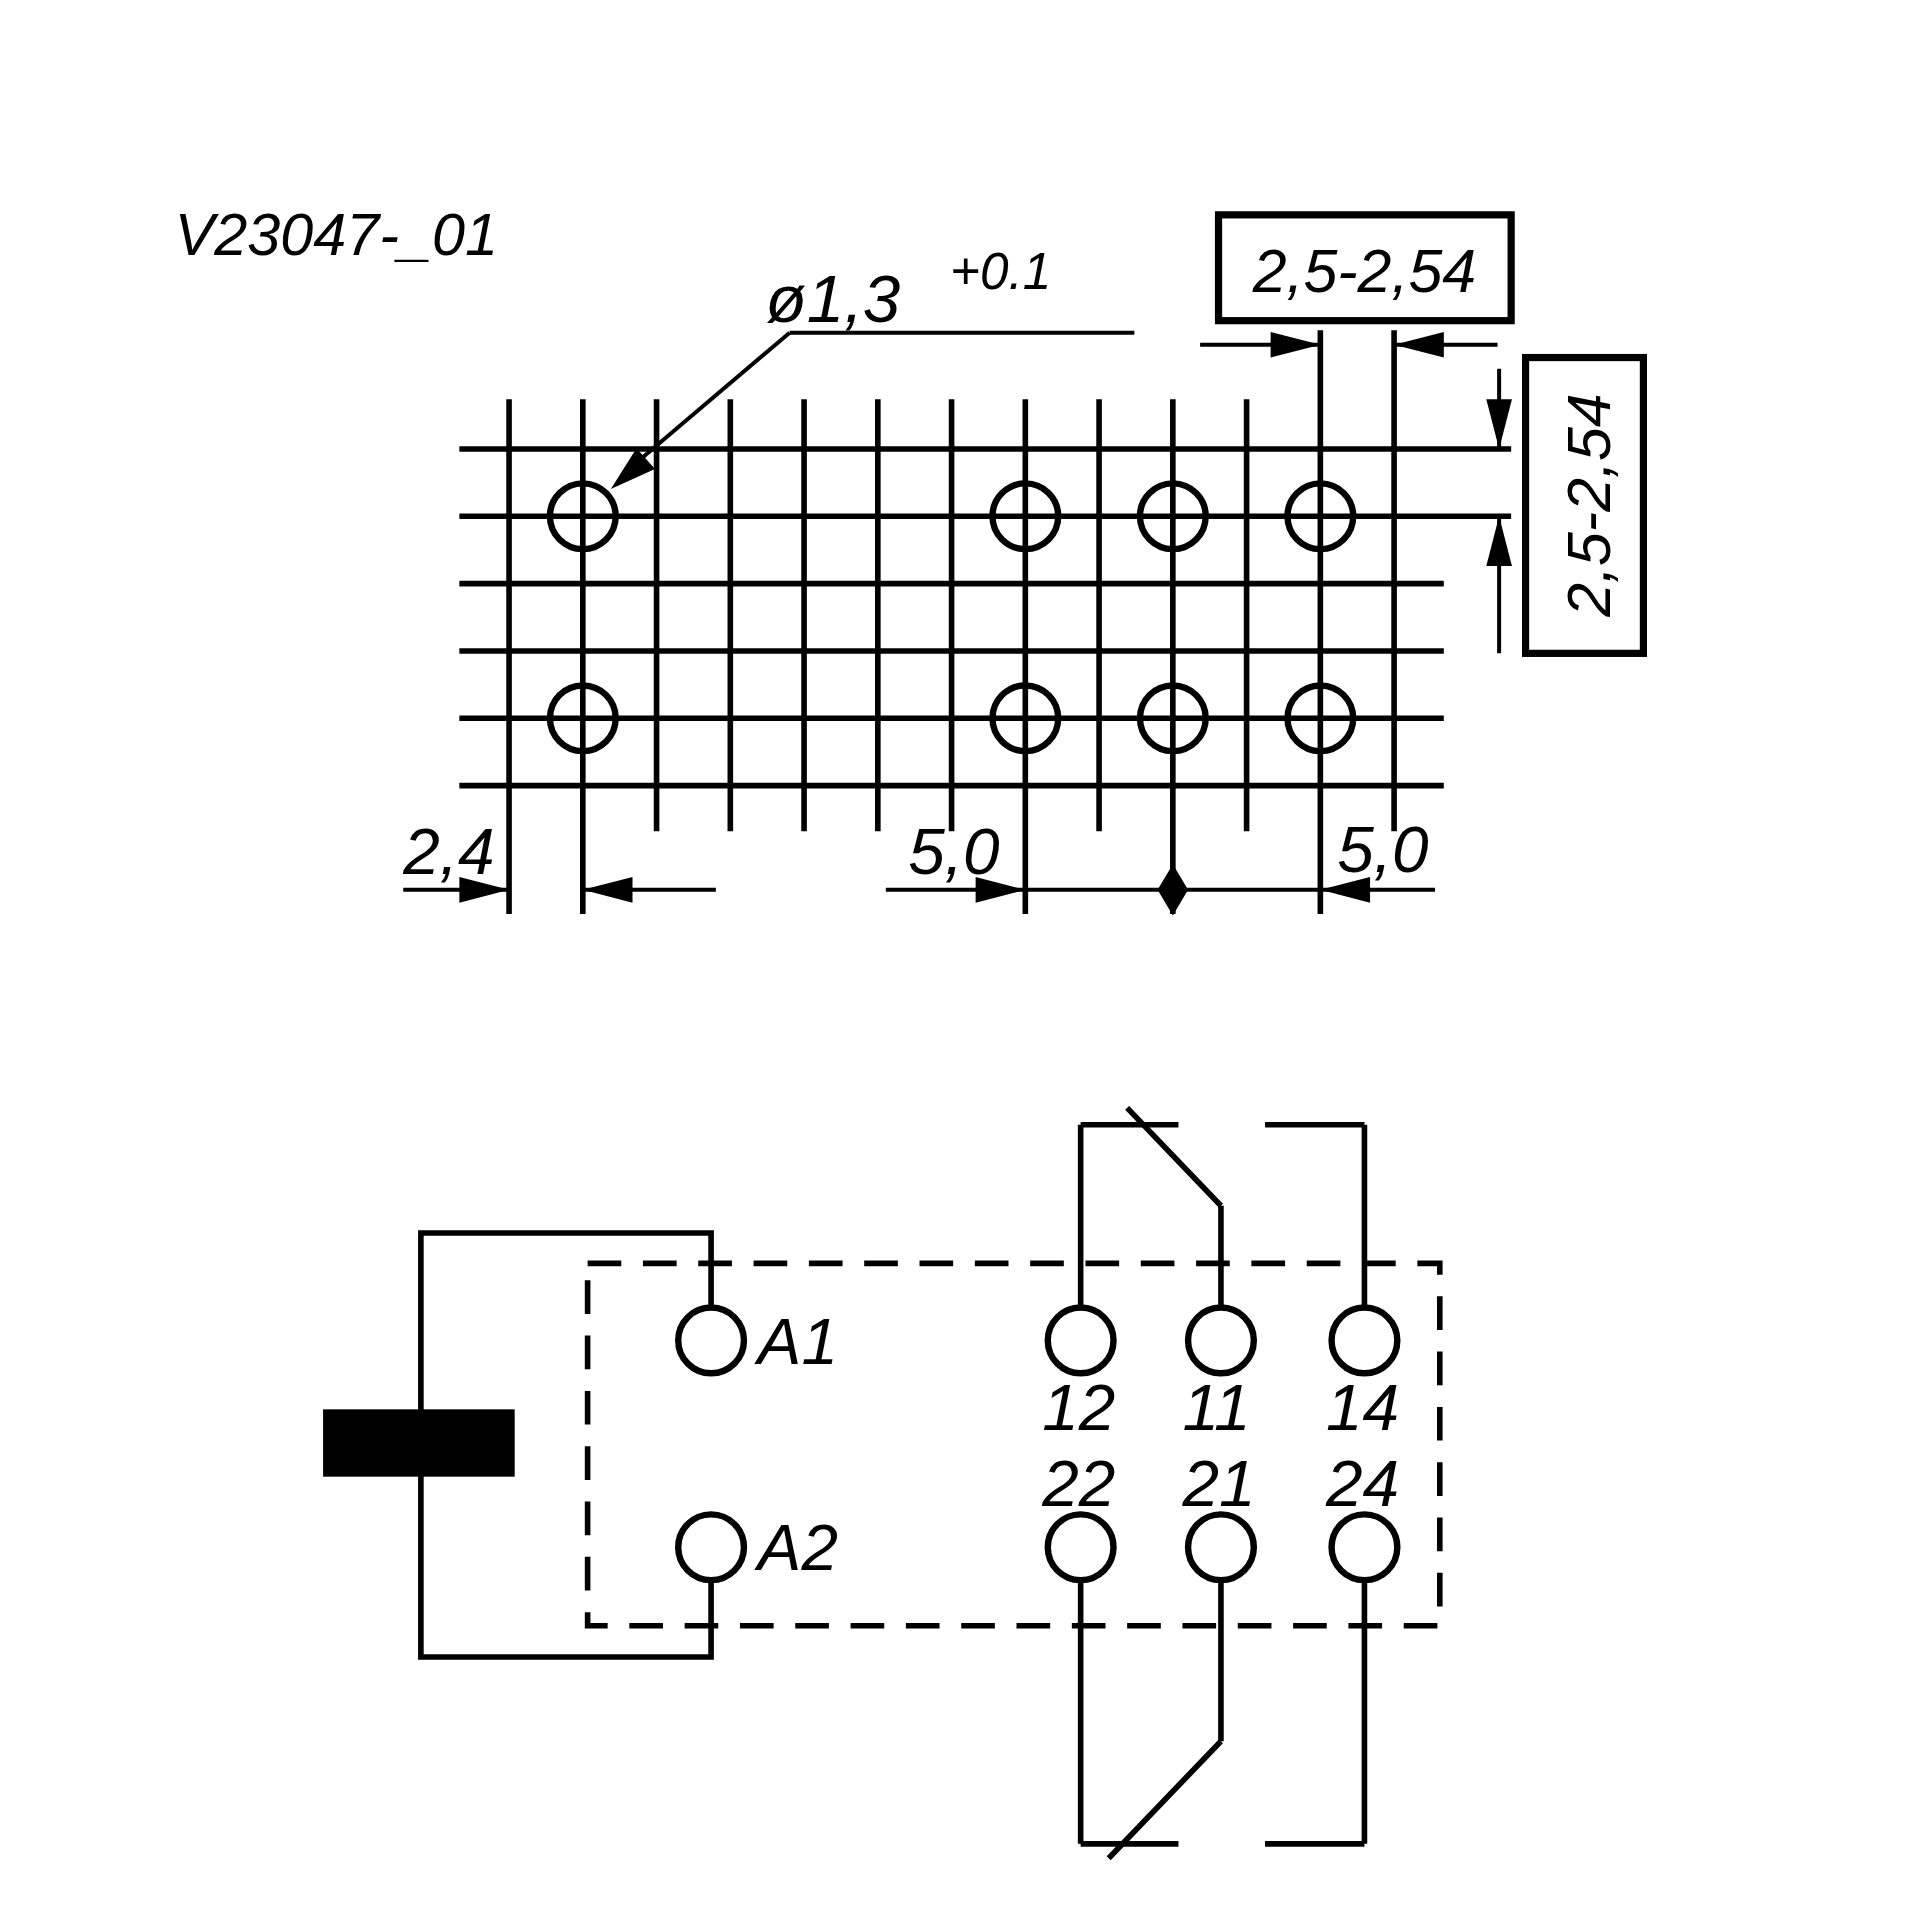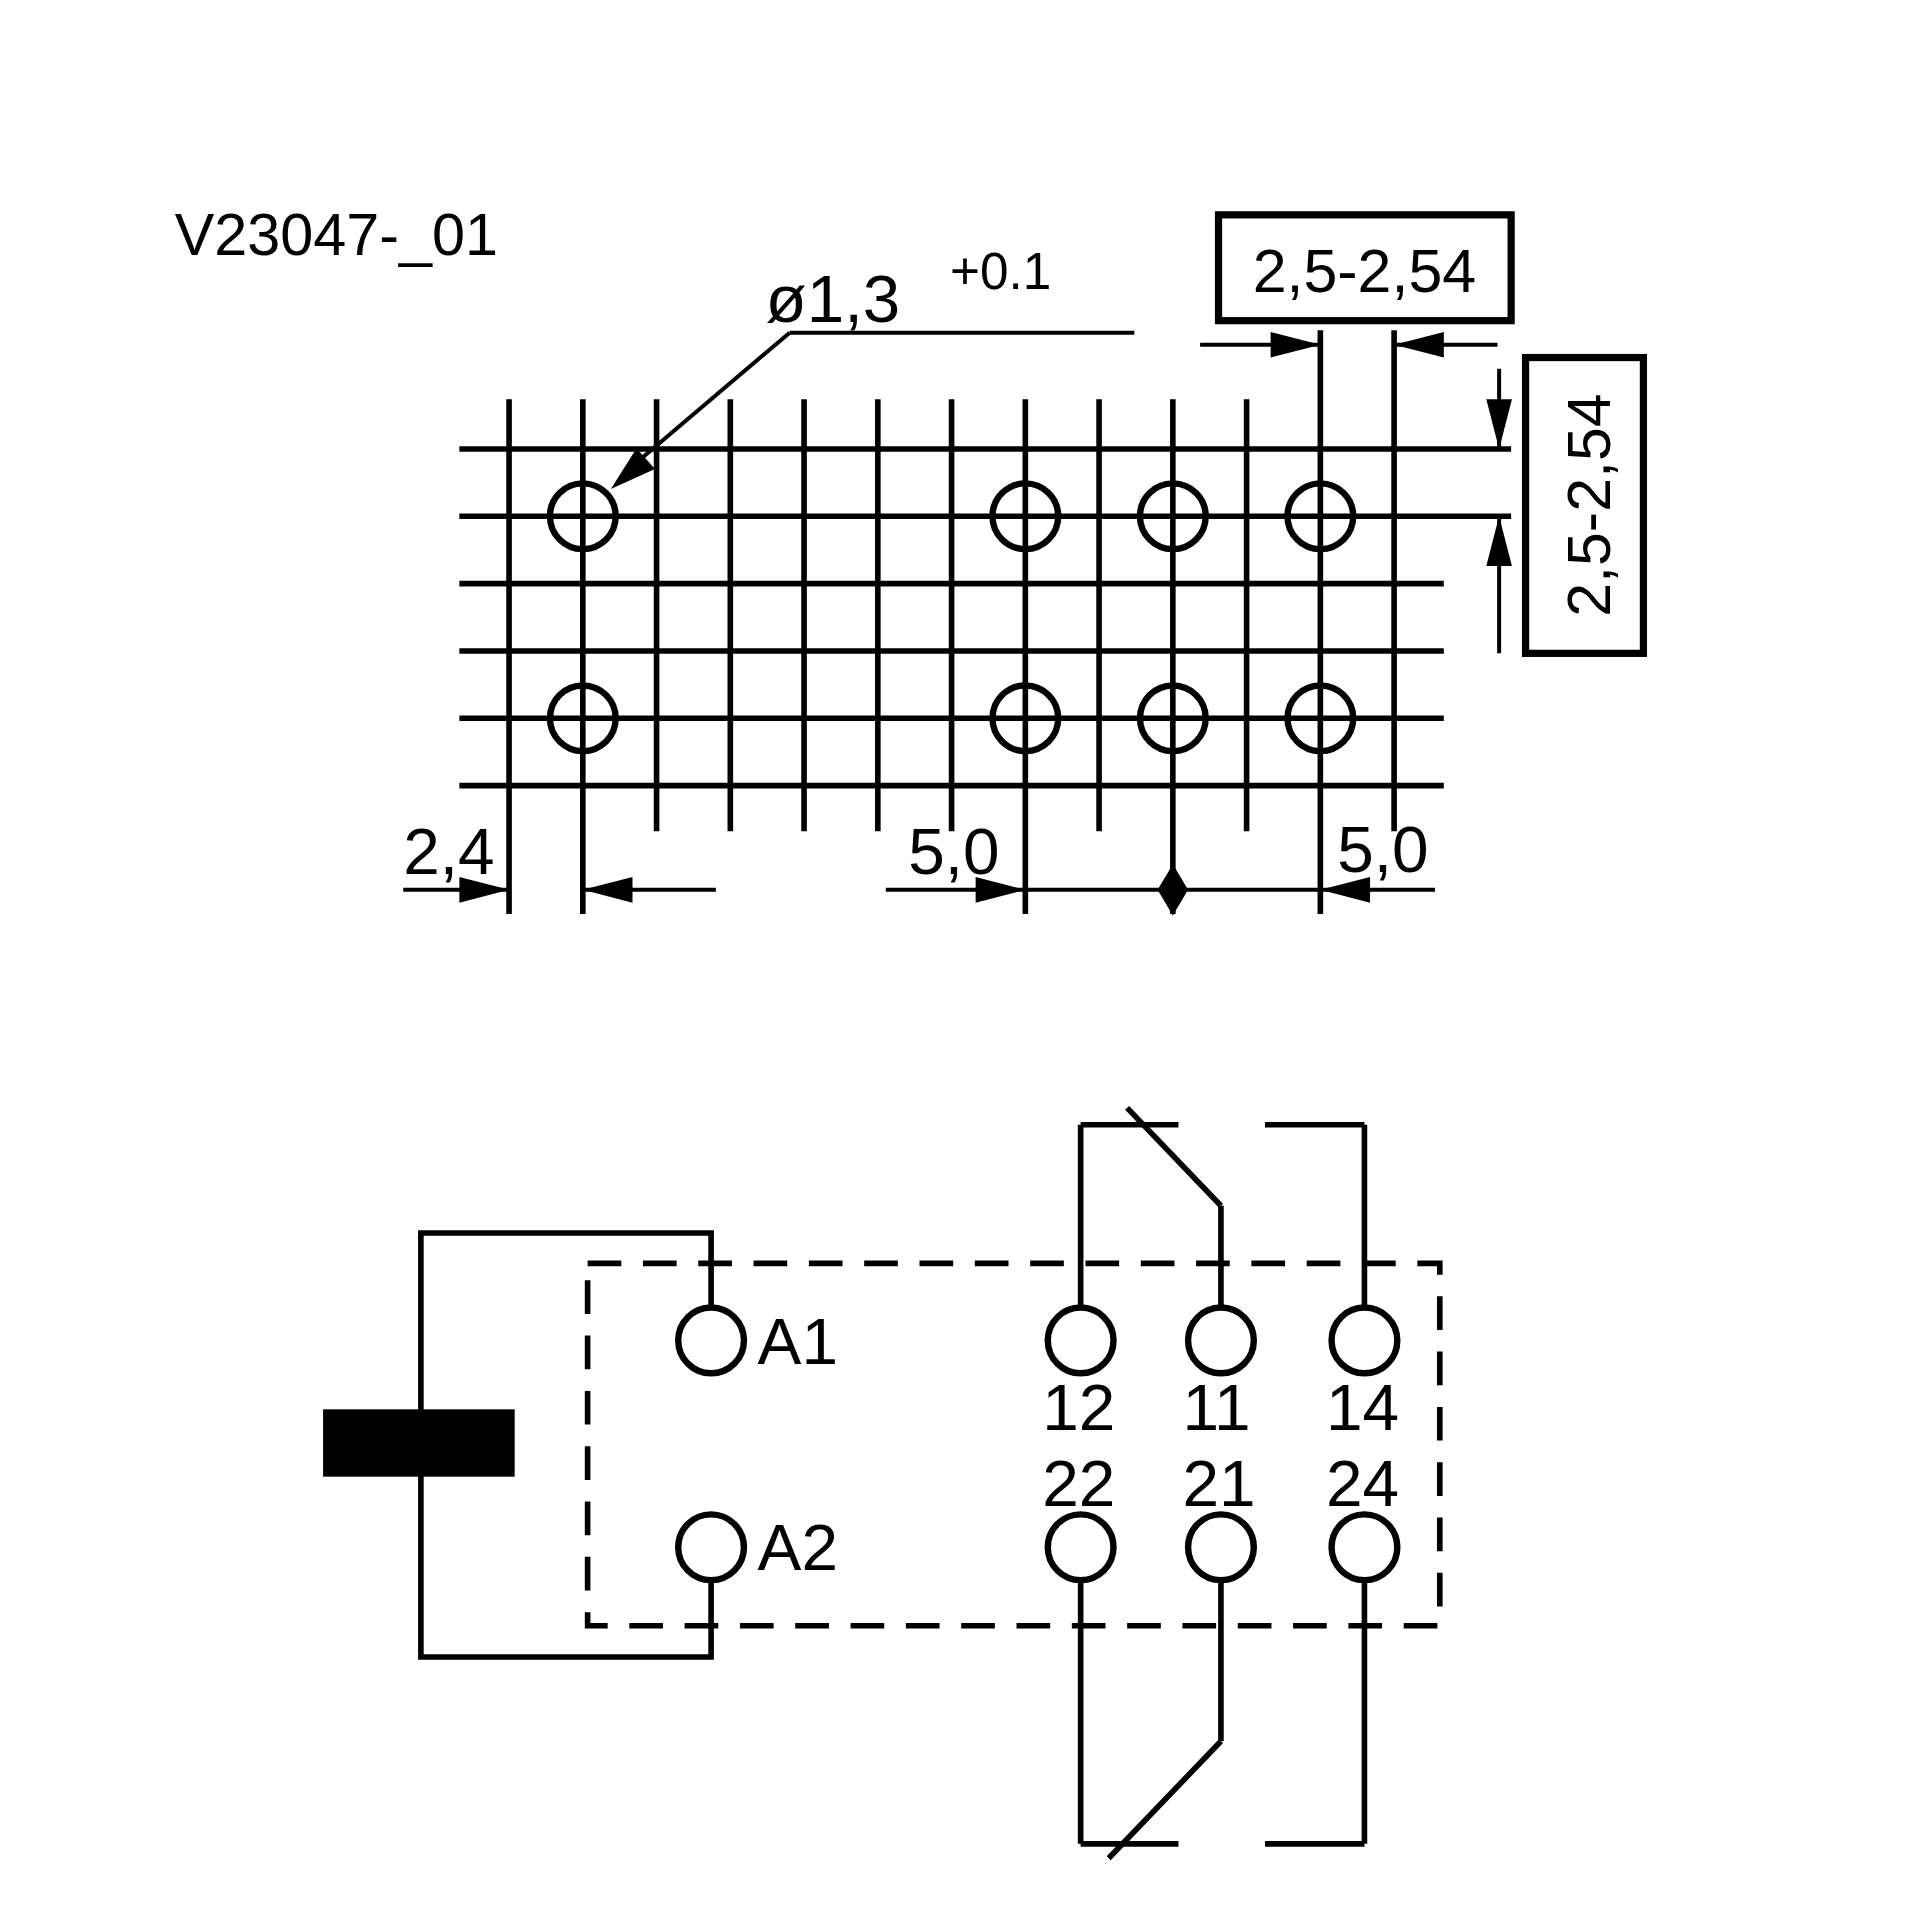--- a/index.html
+++ b/index.html
@@ -4,20 +4,21 @@
 <style>
   html, body {
     margin: 0;
     padding: 0;
     background: #ffffff;
   }
   .page {
     width: 100vw;
     max-width: 1925px;
     margin: 0 auto;
+    font-style: italic;
   }
   svg {
     display: block;
     width: 100%;
     height: auto;
     background: #ffffff;
   }
   .ink-fill   { fill: #000000; stroke: none; }
   .hole       { stroke: #000000; fill: none; stroke-width: 8; }
   .term       { stroke: #000000; fill: #ffffff00; stroke-width: 8; fill: none; }

